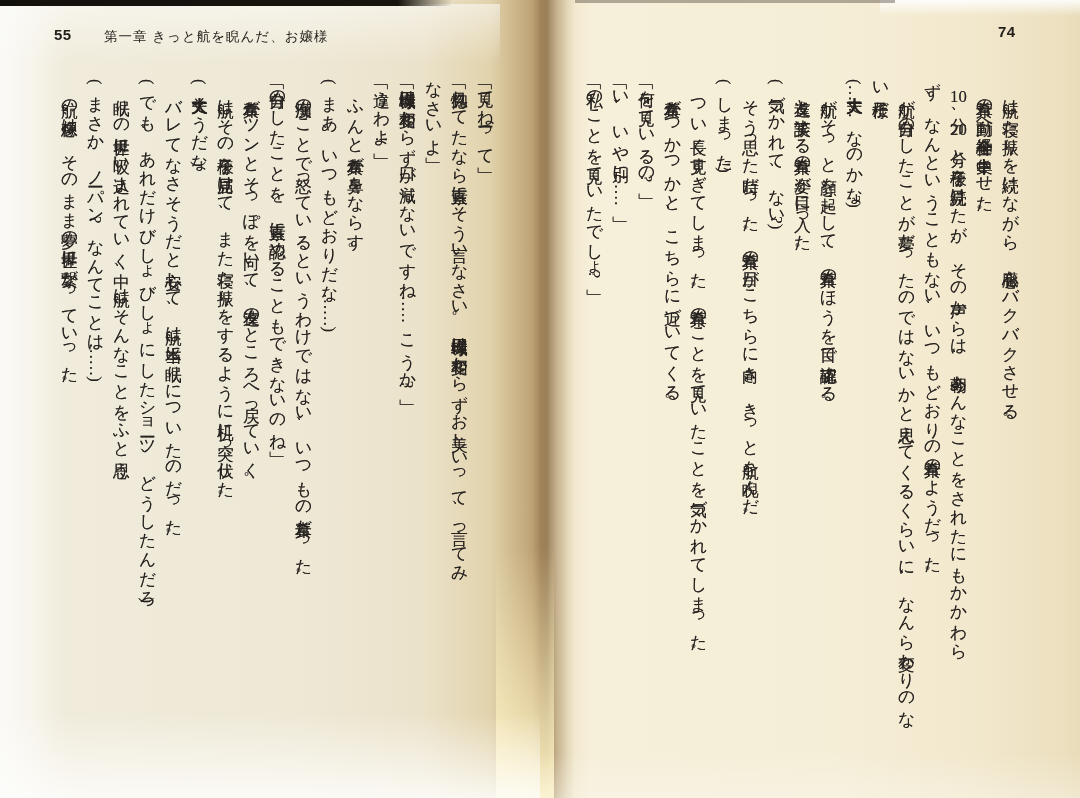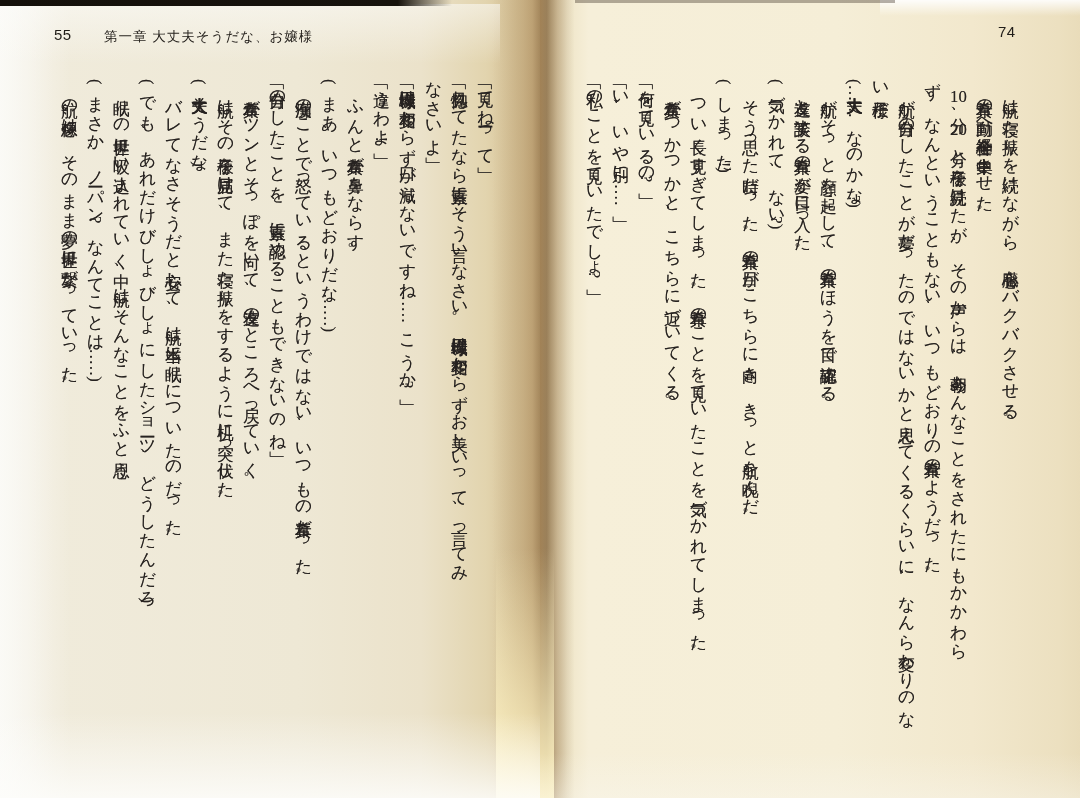--- a/index.html
+++ b/index.html
@@ -44,21 +44,21 @@
   .top-edge-black{left:0;top:0;width:452px;height:6px;
     background:linear-gradient(to right,#14100b 0%,#17130d 88%,rgba(23,19,13,0));}
   .top-edge-gray{left:575px;top:0;width:320px;height:3px;
     background:rgba(70,58,44,0.40);}
   
   .folio,.running-head{
     position:absolute;
     font-family:"Liberation Sans","DejaVu Sans",sans-serif;
     color:#211d19;
   }
-  .folio{font-size:15px;font-weight:normal;letter-spacing:0.5px;}
+  .folio{font-size:15px;font-weight:bold;letter-spacing:0.5px;}
   #folio-left{left:54px;top:26px;}
   #folio-right{left:998px;top:23px;}
   .running-head{left:104px;top:28px;font-size:13.5px;letter-spacing:1px;}
   
   .page-text{
     position:absolute;top:70px;height:714px;
     writing-mode:vertical-rl;text-orientation:mixed;
     font-size:16.8px;color:#262220;
     text-shadow:0 0 0.4px rgba(45,40,34,0.55);
   }
@@ -82,21 +82,21 @@
   <div class="fade gutter-highlight"></div>
   <div class="fade fade-left-edge"></div>
   <div class="fade fade-top-left"></div>
   <div class="fade fade-bottom-left"></div>
   <div class="fade fade-bottom-right"></div>
   <div class="fade fade-top-right"></div>
   <div class="fade top-edge-black"></div>
   <div class="fade top-edge-gray"></div>
 
   <div class="folio" id="folio-left">55</div>
-  <div class="running-head">第一章 大丈夫そうだな、お嬢様</div>
+  <div class="running-head">第一章 きっと航を睨んだ、お嬢様</div>
   <div class="folio" id="folio-right">74</div>
 
   <div class="page-text" id="left-text">
       <p class="col indent-half">「見てねーって」</p>
       <p class="col indent-half">「見惚れてたなら素直にそう言いなさい。円城寺様は相変わらずお美しいって、言ってみ</p>
       <p class="col indent-none">なさいよ」</p>
       <p class="col indent-half">「円城寺様は相変わらず口が減らないですね……こうか?」</p>
       <p class="col indent-half">「違うわよ!」</p>
       <p class="col indent-full">ふんと真希が鼻をならす。</p>
       <p class="col indent-half">(まあ、いつもどおりだな……)</p>

